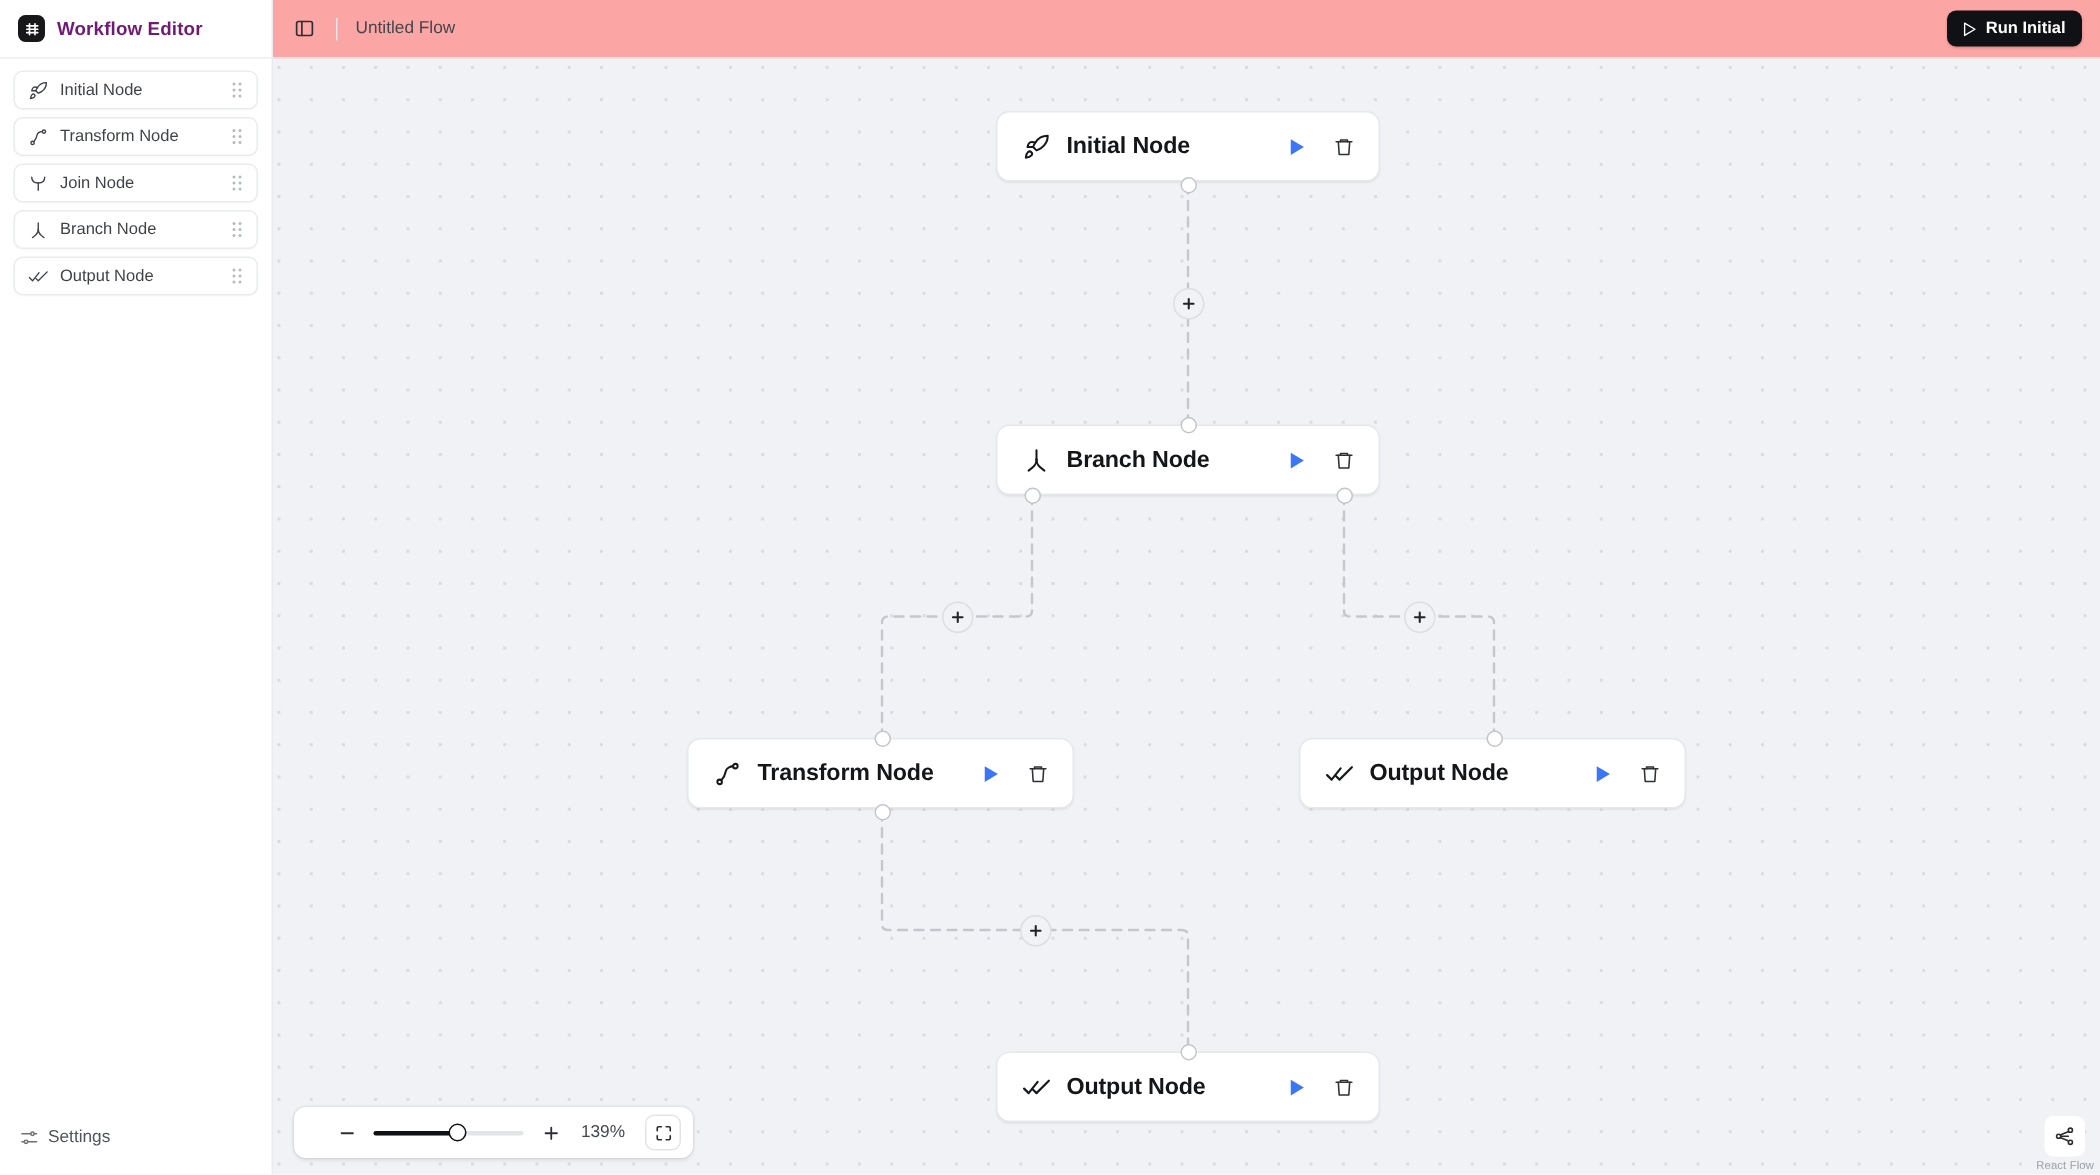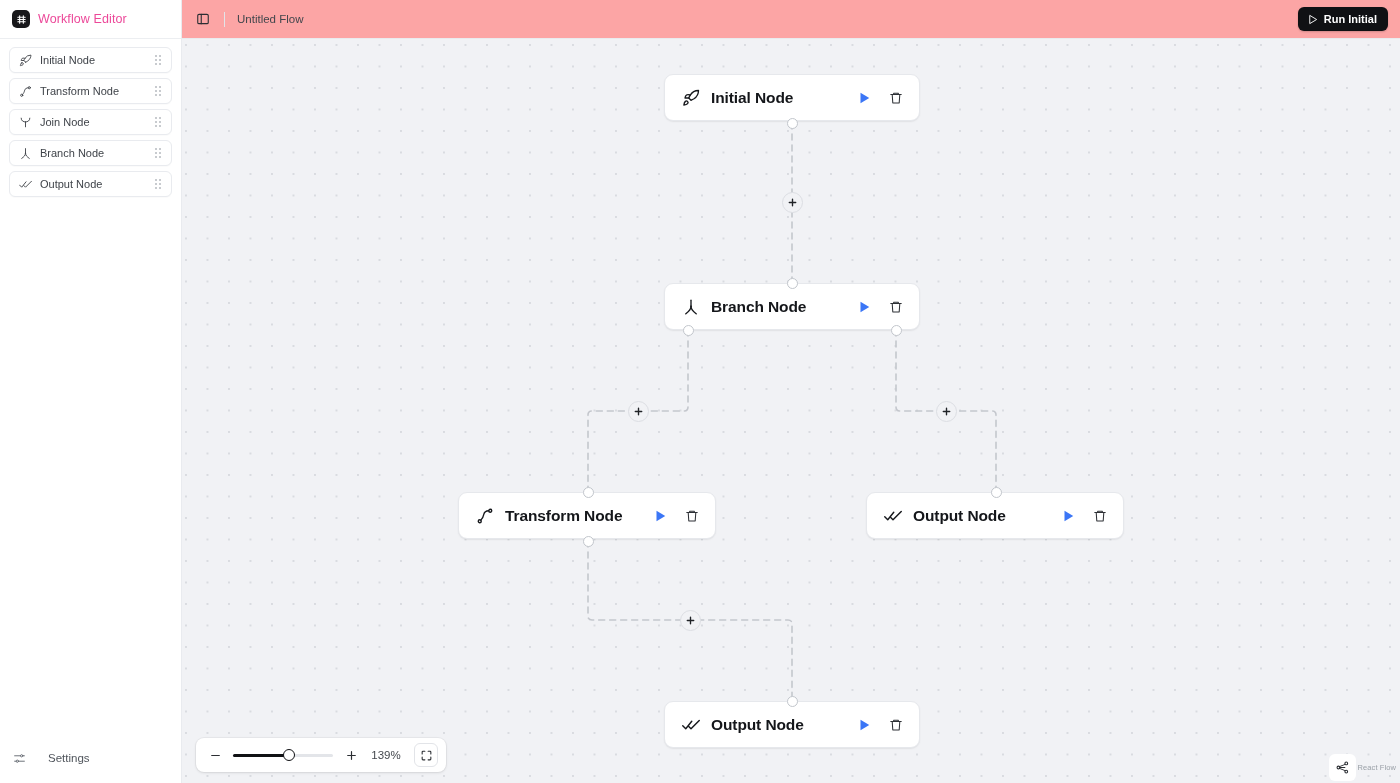--- a/index.html
+++ b/index.html
@@ -28,21 +28,21 @@
     padding: 0 12px;
     border-bottom: 1px solid #eceef1;
   }
   .brand-logo {
     width: 18px; height: 18px; border-radius: 5px;
     background: #18181b;
     display: flex; align-items: center; justify-content: center;
     flex: 0 0 18px;
   }
   .brand-title {
-    font-size: 12.5px; font-weight: 400; color: #ec4899; letter-spacing: .1px;
+    font-size: 12.5px; font-weight: 700; color: #701a75; letter-spacing: .1px;
   }
   .palette { padding: 8px 9px 0 9px; display: flex; flex-direction: column; gap: 5px; }
   .palette-item {
     height: 26px;
     background: #fff;
     border: 1px solid #e9ebef;
     border-radius: 6px;
     display: flex; align-items: center;
     padding: 0 8px 0 8px;
     gap: 8px;
@@ -52,21 +52,21 @@
   .pi-icon { width: 14px; height: 14px; flex: 0 0 14px; display: flex; align-items: center; justify-content: center; color: #3f4248; }
   .pi-label { font-size: 11px; color: #3f4349; flex: 1 1 auto; white-space: nowrap; }
   .pi-grip { width: 10px; height: 14px; flex: 0 0 10px; display: flex; align-items: center; justify-content: center; }
   .grip-dots { display: grid; grid-template-columns: 2px 2px; grid-template-rows: 2px 2px 2px; gap: 2px; }
   .grip-dots i { display: block; width: 2px; height: 2px; background: #b6babf; border-radius: 50%; }
 
   .sidebar-footer {
     position: absolute; left: 0; bottom: 0; width: 182px;
     padding: 0 12px 14px 12px;
   }
-  .settings-row { display: flex; align-items: center; gap: 22px; cursor: pointer; height: 22px; margin-top: 44px; }
+  .settings-row { display: flex; align-items: center; gap: 6px; cursor: pointer; height: 22px; margin-top: 44px; }
   .settings-row .si { width: 14px; height: 14px; display: flex; align-items: center; justify-content: center; color: #6a6f76; }
   .settings-row .sl { font-size: 11.5px; color: #50555c; }
 
   
   #topbar {
     position: absolute; left: 182px; top: 0; width: 1218px; height: 39px;
     background: #fca5a5;
     border-bottom: 1px solid #e9ebef;
     display: flex; align-items: center;
     padding: 0 12px 0 10px;
@@ -145,21 +145,21 @@
   .edge-add svg { display: block; }
 
   
   .zoom-panel {
     position: absolute; left: 14px; bottom: 11px;
     height: 34px;
     background: #ffffff;
     border-radius: 8px;
     box-shadow: 0 1px 3px rgba(16,17,20,.10), 0 0 0 1px rgba(16,17,20,.04);
     display: flex; align-items: center;
-    padding: 0 8px 0 10px; gap: 9px;
+    padding: 0 8px 0 26px; gap: 9px;
     z-index: 12;
   }
   .zbtn {
     width: 18px; height: 18px; border-radius: 4px;
     display: flex; align-items: center; justify-content: center;
     cursor: pointer; color: #2b2e33;
   }
   .zslider { position: relative; width: 100px; height: 18px; display: flex; align-items: center; cursor: pointer; }
   .ztrack { position: absolute; left: 0; top: 8px; width: 100px; height: 3px; border-radius: 2px; background: #e3e5e9; }
   .zfill { position: absolute; left: 0; top: 8px; height: 3px; border-radius: 2px; background: #101114; }
@@ -172,21 +172,21 @@
   .zlevel { font-size: 11.5px; color: #44484e; min-width: 34px; text-align: center; }
   .fit-btn {
     width: 24px; height: 24px; border-radius: 6px;
     border: 1px solid #e2e4e8; background: #fff;
     display: flex; align-items: center; justify-content: center;
     cursor: pointer; color: #2b2e33; margin-left: 2px;
   }
 
   .attribution {
     position: absolute; right: 4px; bottom: 2px;
-    display: flex; flex-direction: row; align-items: center; gap: 1px;
+    display: flex; flex-direction: column; align-items: center; gap: 1px;
     z-index: 12;
   }
   .attr-logo {
     width: 27px; height: 27px; border-radius: 6px;
     background: #ffffff; display: flex; align-items: center; justify-content: center;
     color: #2a2d32;
   }
   .attr-text { font-size: 7.5px; color: #9aa0a7; letter-spacing: .1px; }
 </style>
 </head>

